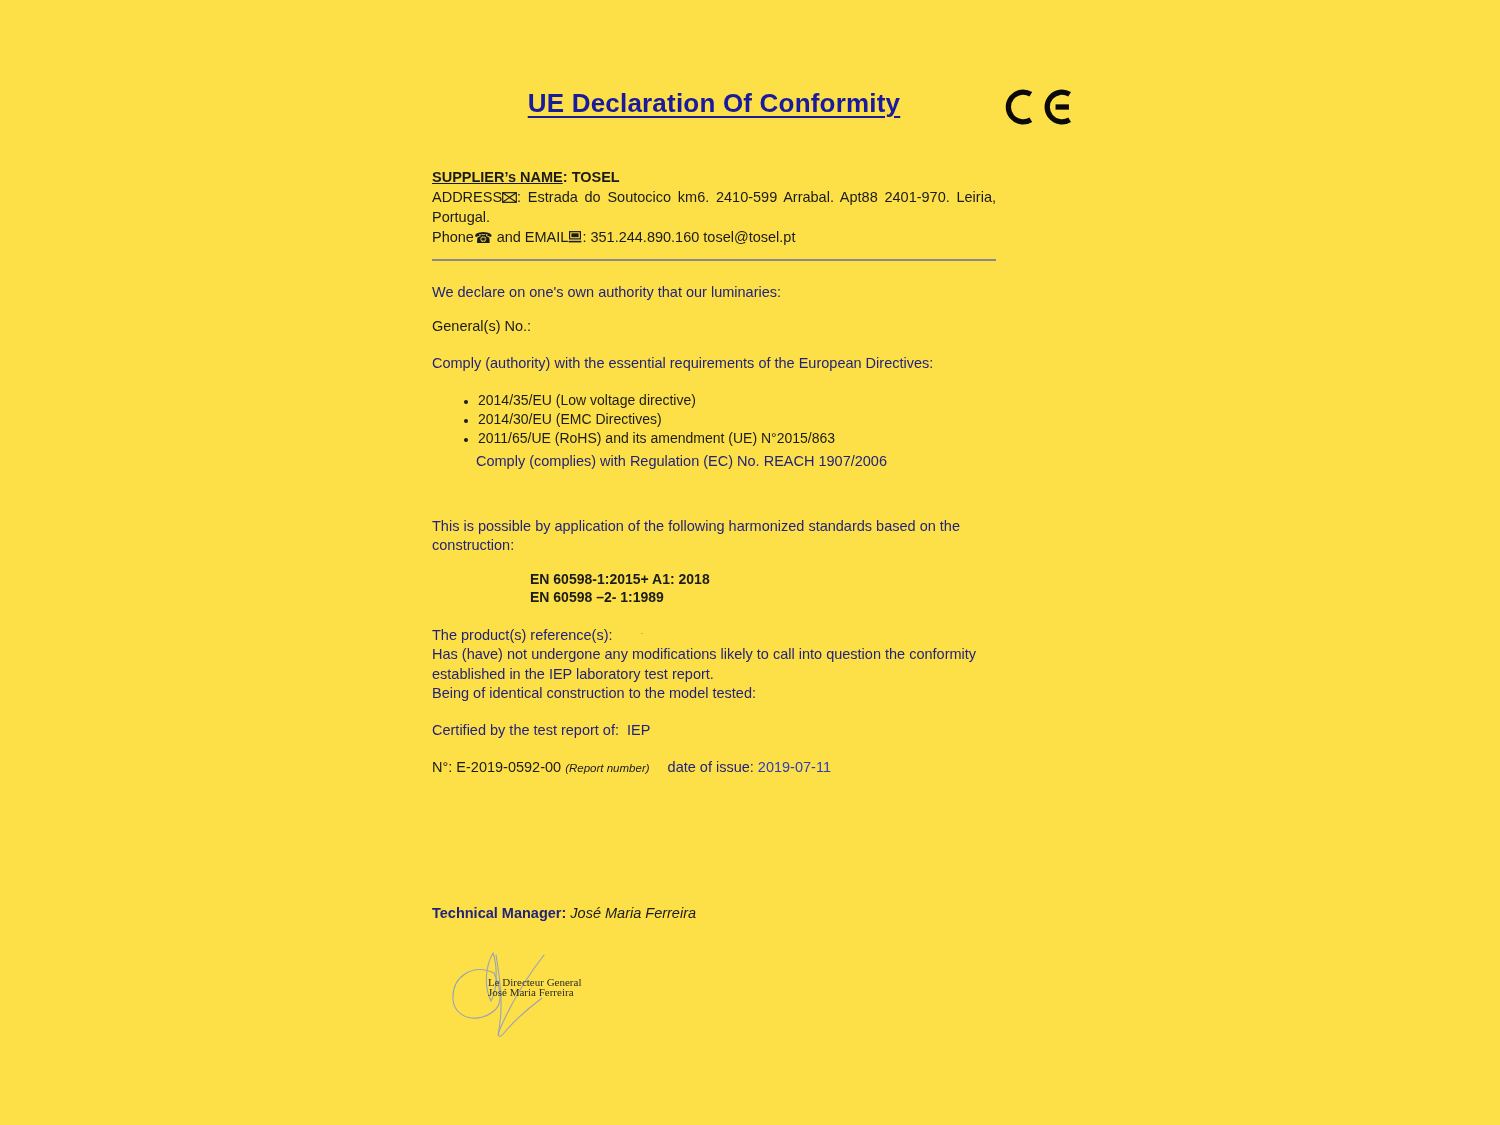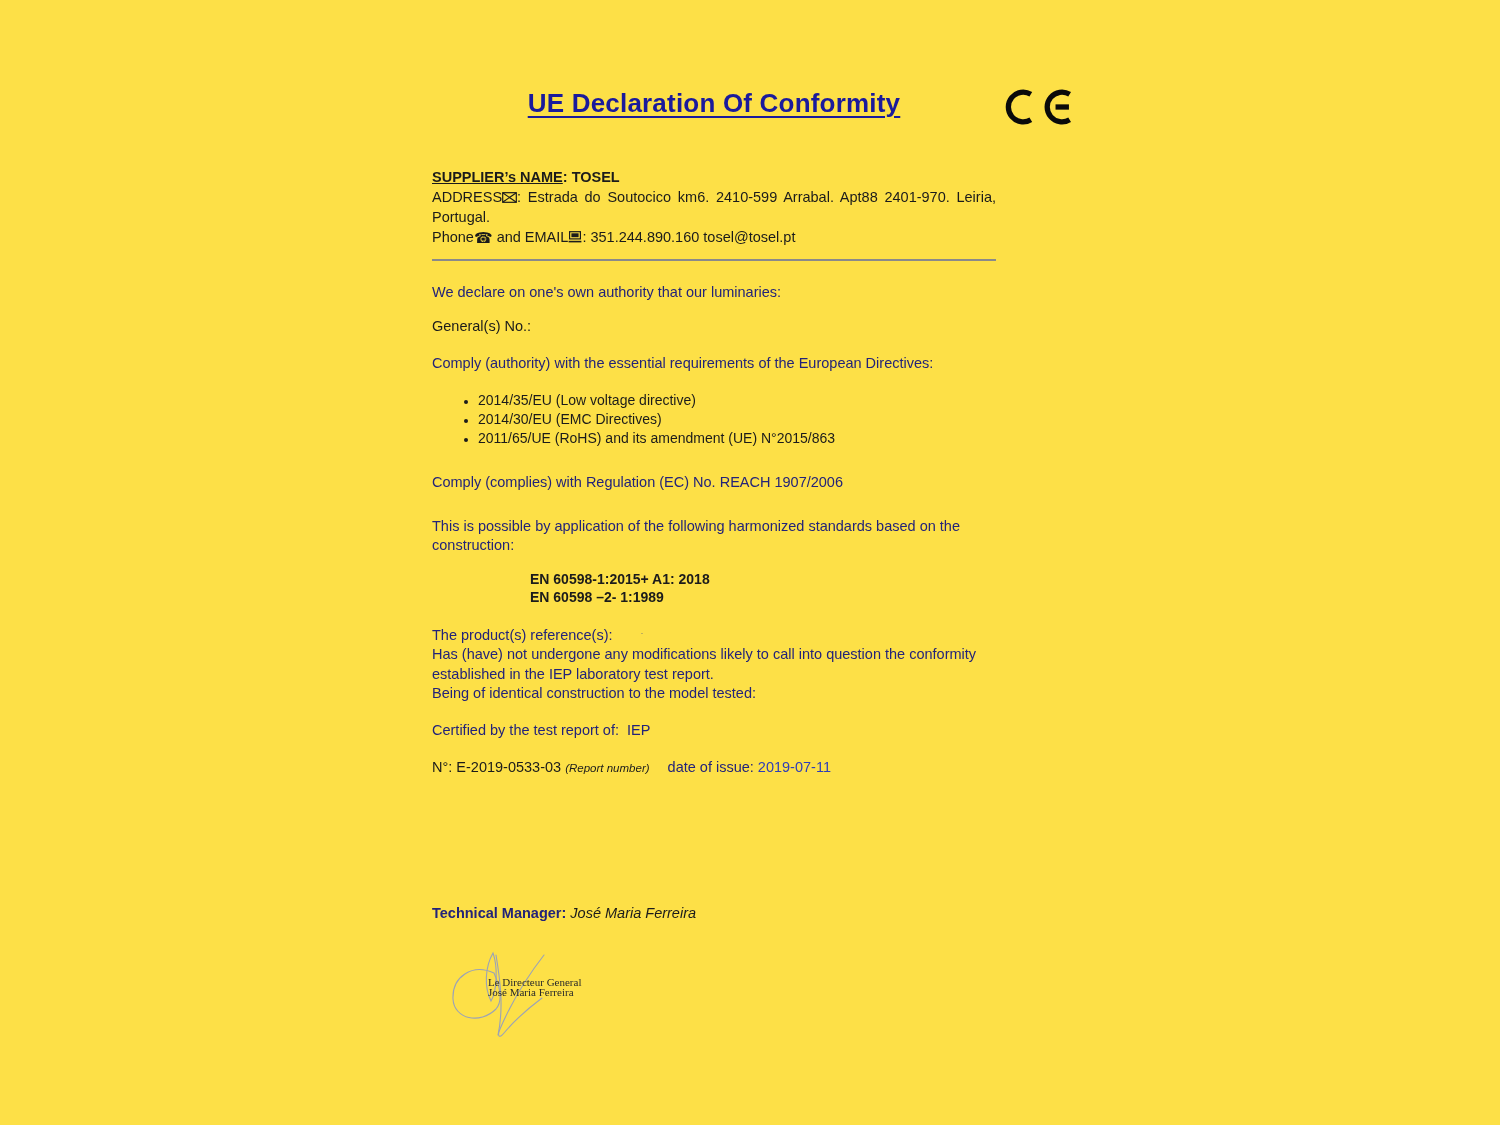--- a/index.html
+++ b/index.html
@@ -29,21 +29,21 @@
 
   .rule { position: absolute; top: 259px; left: 0; width: 564px; border-top: 2px solid #8a8a8a; }
 
   .para { position: absolute; left: 0; width: 564px; font-size: 14.5px; line-height: 19.4px; }
   .navy { color: #232379; }
   .black { color: #1b1b1b; }
 
   .p-declare   { top: 283px; }
   .p-articles  { top: 317px; }
   .p-directives{ top: 354px; }
-  .p-reach     { top: 473px; }
+  .p-reach     { top: 452px; margin-left: 44px; }
   .p-harmonized{ top: 517px; }
   .p-product   { top: 624px; }
   .p-certified { top: 721px; white-space: pre-wrap; }
   .p-report    { top: 758px; }
   .p-made      { top: 846px; }
   .p-manager   { top: 904px; }
 
   ul.directives { position: absolute; top: 391px; left: 0; width: 564px; list-style: disc; padding-left: 46px; color: #1b1b1b; }
   ul.directives li { font-size: 14px; line-height: 18.9px; }
   ul.directives li::marker { font-size: 12px; }
@@ -118,21 +118,21 @@
 
     <div class="para p-product navy">
       <div><span>The product(s) reference(s):</span><span class="stray-mark">·</span></div>
       <div>Has (have) not undergone any modifications likely to call into question the conformity established in the IEP laboratory test report.</div>
       <div>Being of identical construction to the model tested:</div>
     </div>
 
     <div class="para p-certified navy">Certified by the test report of:  IEP</div>
 
     <div class="para p-report">
-      <span class="black">N°: E-2019-0533-03</span>
+      <span class="black">N°: E-2019-0592-00</span>
       <span class="report-note">(Report number)</span>
       <span class="report-date-label">date of issue:</span>
       <span class="report-date-value">2019-07-11</span>
     </div>
 
 
     <div class="para p-manager">
       <span class="bold-navy">Technical Manager:</span><span class="italic-black"> José Maria Ferreira</span>
     </div>
 

